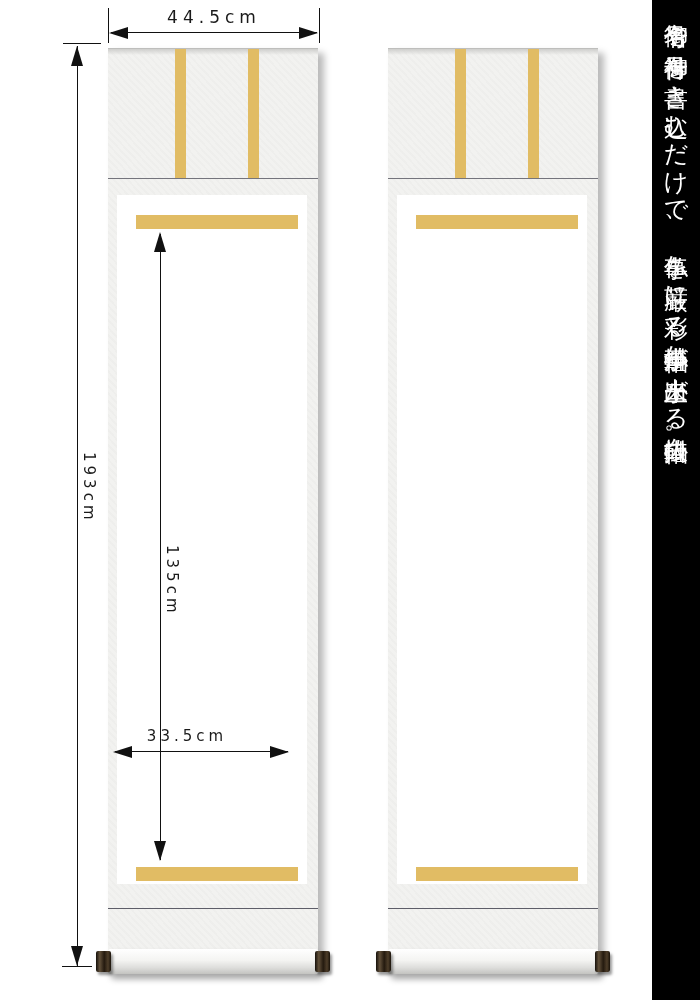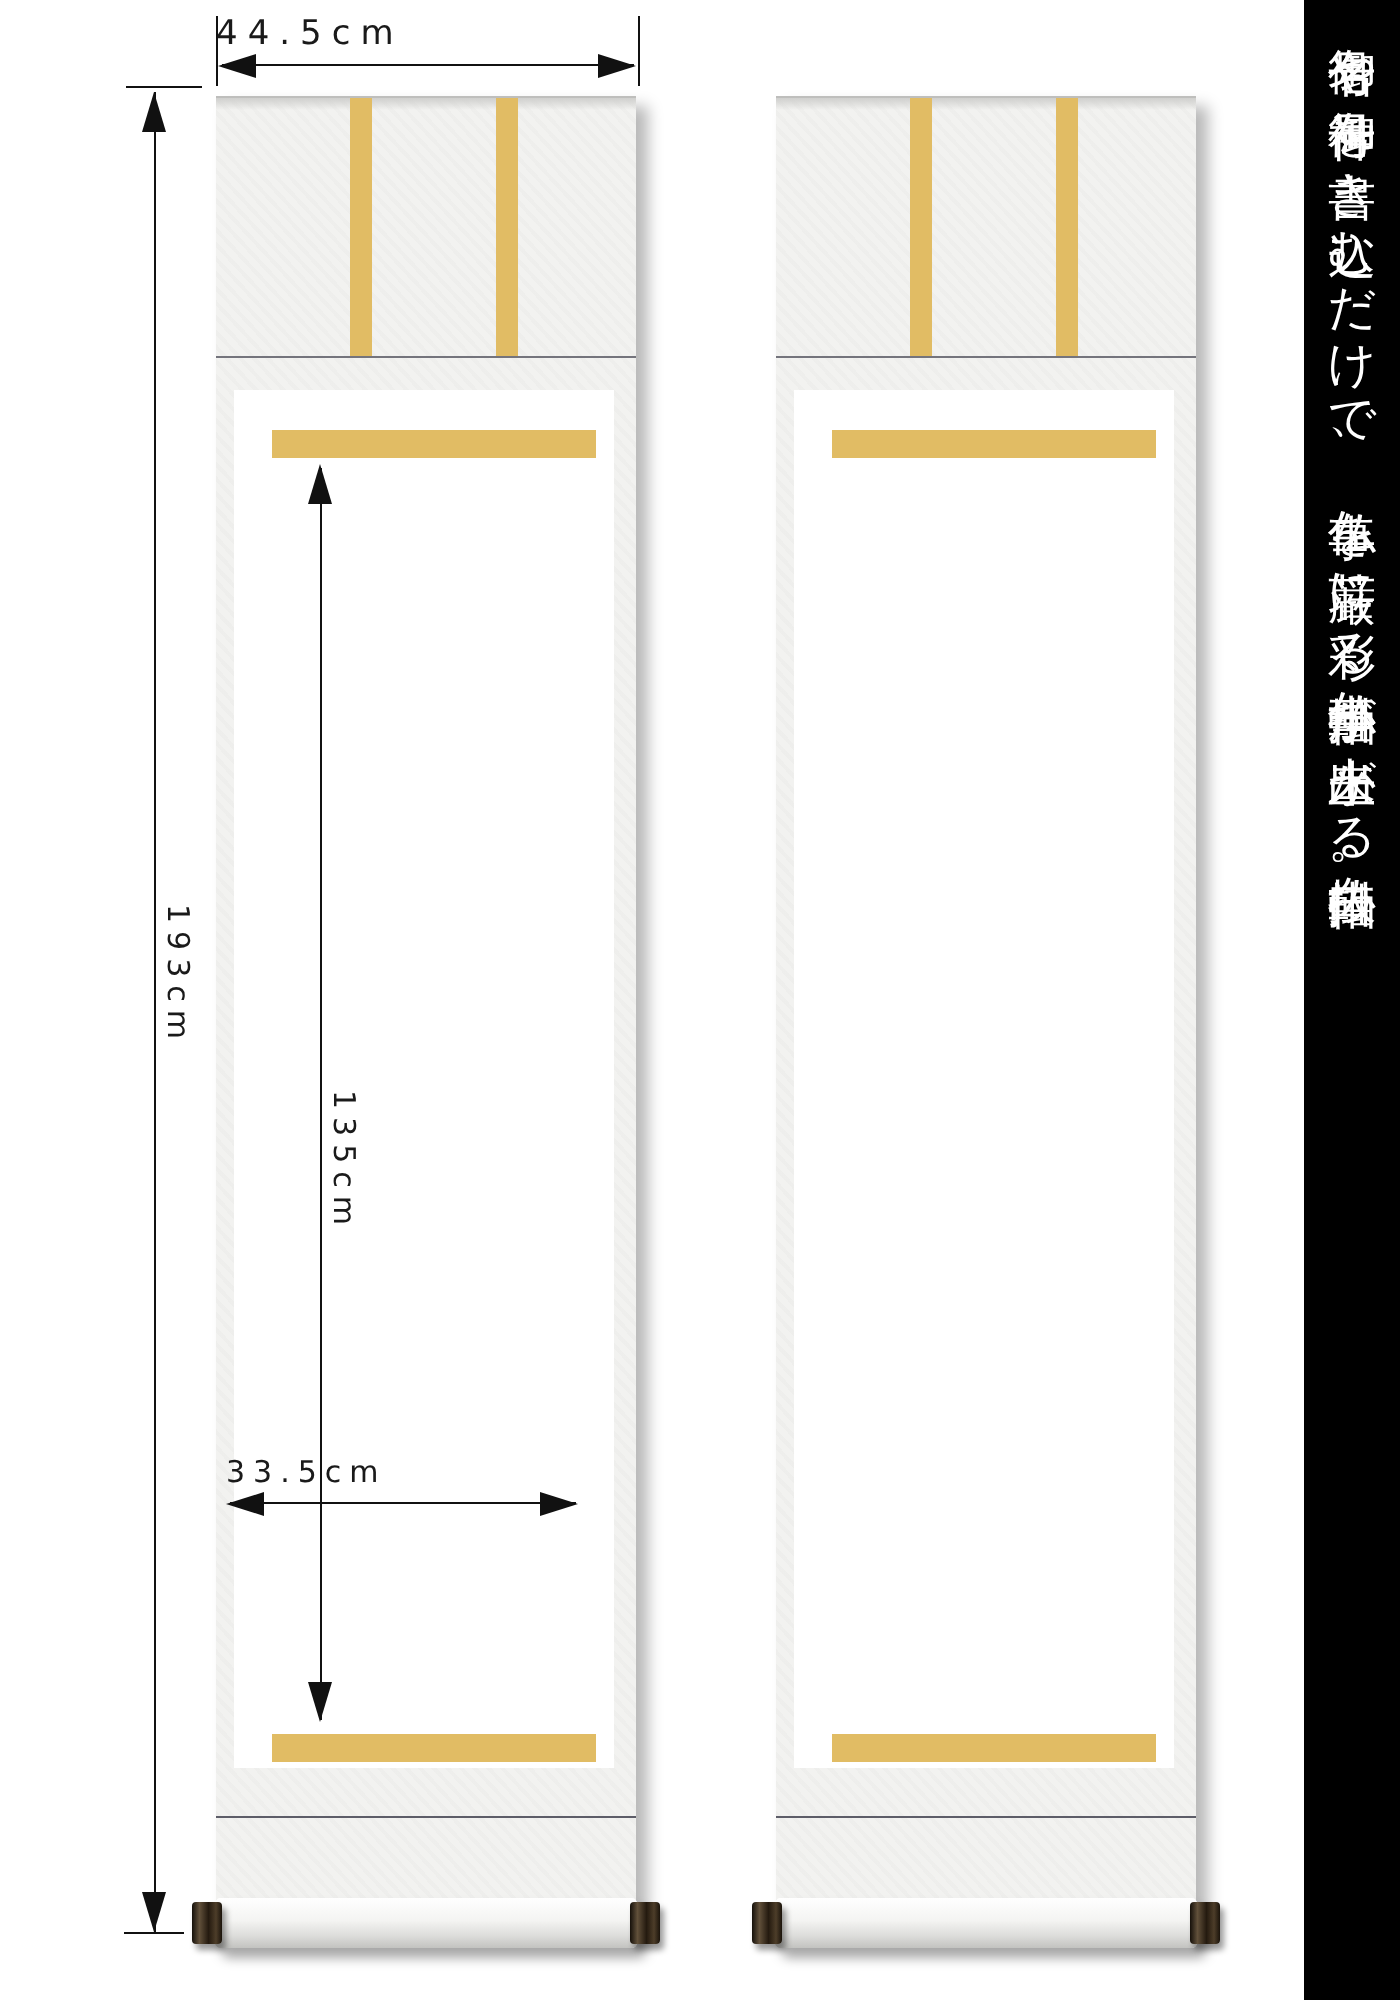--- a/index.html
+++ b/index.html
@@ -47,21 +47,21 @@
   
   .dim-line{position:absolute;background:#111;}
   .tick{position:absolute;background:#111;}
   .arr{position:absolute;width:0;height:0;}
   .arr.left {border-top:6px solid transparent;border-bottom:6px solid transparent;border-right:19px solid #111;}
   .arr.right{border-top:6px solid transparent;border-bottom:6px solid transparent;border-left:19px solid #111;}
   .arr.up   {border-left:6px solid transparent;border-right:6px solid transparent;border-bottom:20px solid #111;}
   .arr.down {border-left:6px solid transparent;border-right:6px solid transparent;border-top:20px solid #111;}
   .dim-label-h{
     position:absolute;color:#1a1a1a;font-size:17px;letter-spacing:5px;
-    text-align:left;white-space:nowrap;
+    text-align:center;white-space:nowrap;
   }
   .dim-label-v{
     position:absolute;color:#1a1a1a;font-size:15px;letter-spacing:4px;
     writing-mode:vertical-rl;white-space:nowrap;
   }
 
   
   .caption-strip{
     position:absolute;left:652px;top:0;width:48px;height:1000px;background:#000000;
   }
@@ -128,20 +128,20 @@
     <div class="dim-line" style="left:160px;top:234px;width:1px;height:626px;"></div>
     <div class="arr up" style="left:154px;top:232px;"></div>
     <div class="arr down" style="left:154px;top:841px;"></div>
     <div class="dim-label-v" style="left:163px;top:545px;">135cm</div>
   </div>
 
   <div>
     <div class="dim-line" style="left:115px;top:751px;width:173px;height:1px;"></div>
     <div class="arr left" style="left:113px;top:746px;"></div>
     <div class="arr right" style="left:270px;top:746px;"></div>
-    <div class="dim-label-h" style="left:113px;top:727px;width:176px;font-size:15px;letter-spacing:4px;">33.5cm</div>
+    <div class="dim-label-h" style="left:99px;top:727px;width:176px;font-size:15px;letter-spacing:4px;">33.5cm</div>
   </div>
 
   <div class="caption-strip">
     <div class="caption-text">御名号や御神号を書き込むだけで、仏事を荘厳に彩る仏事掛軸が出来上がる白抜掛軸。</div>
   </div>
 
 </div>
 
 </body></html>

